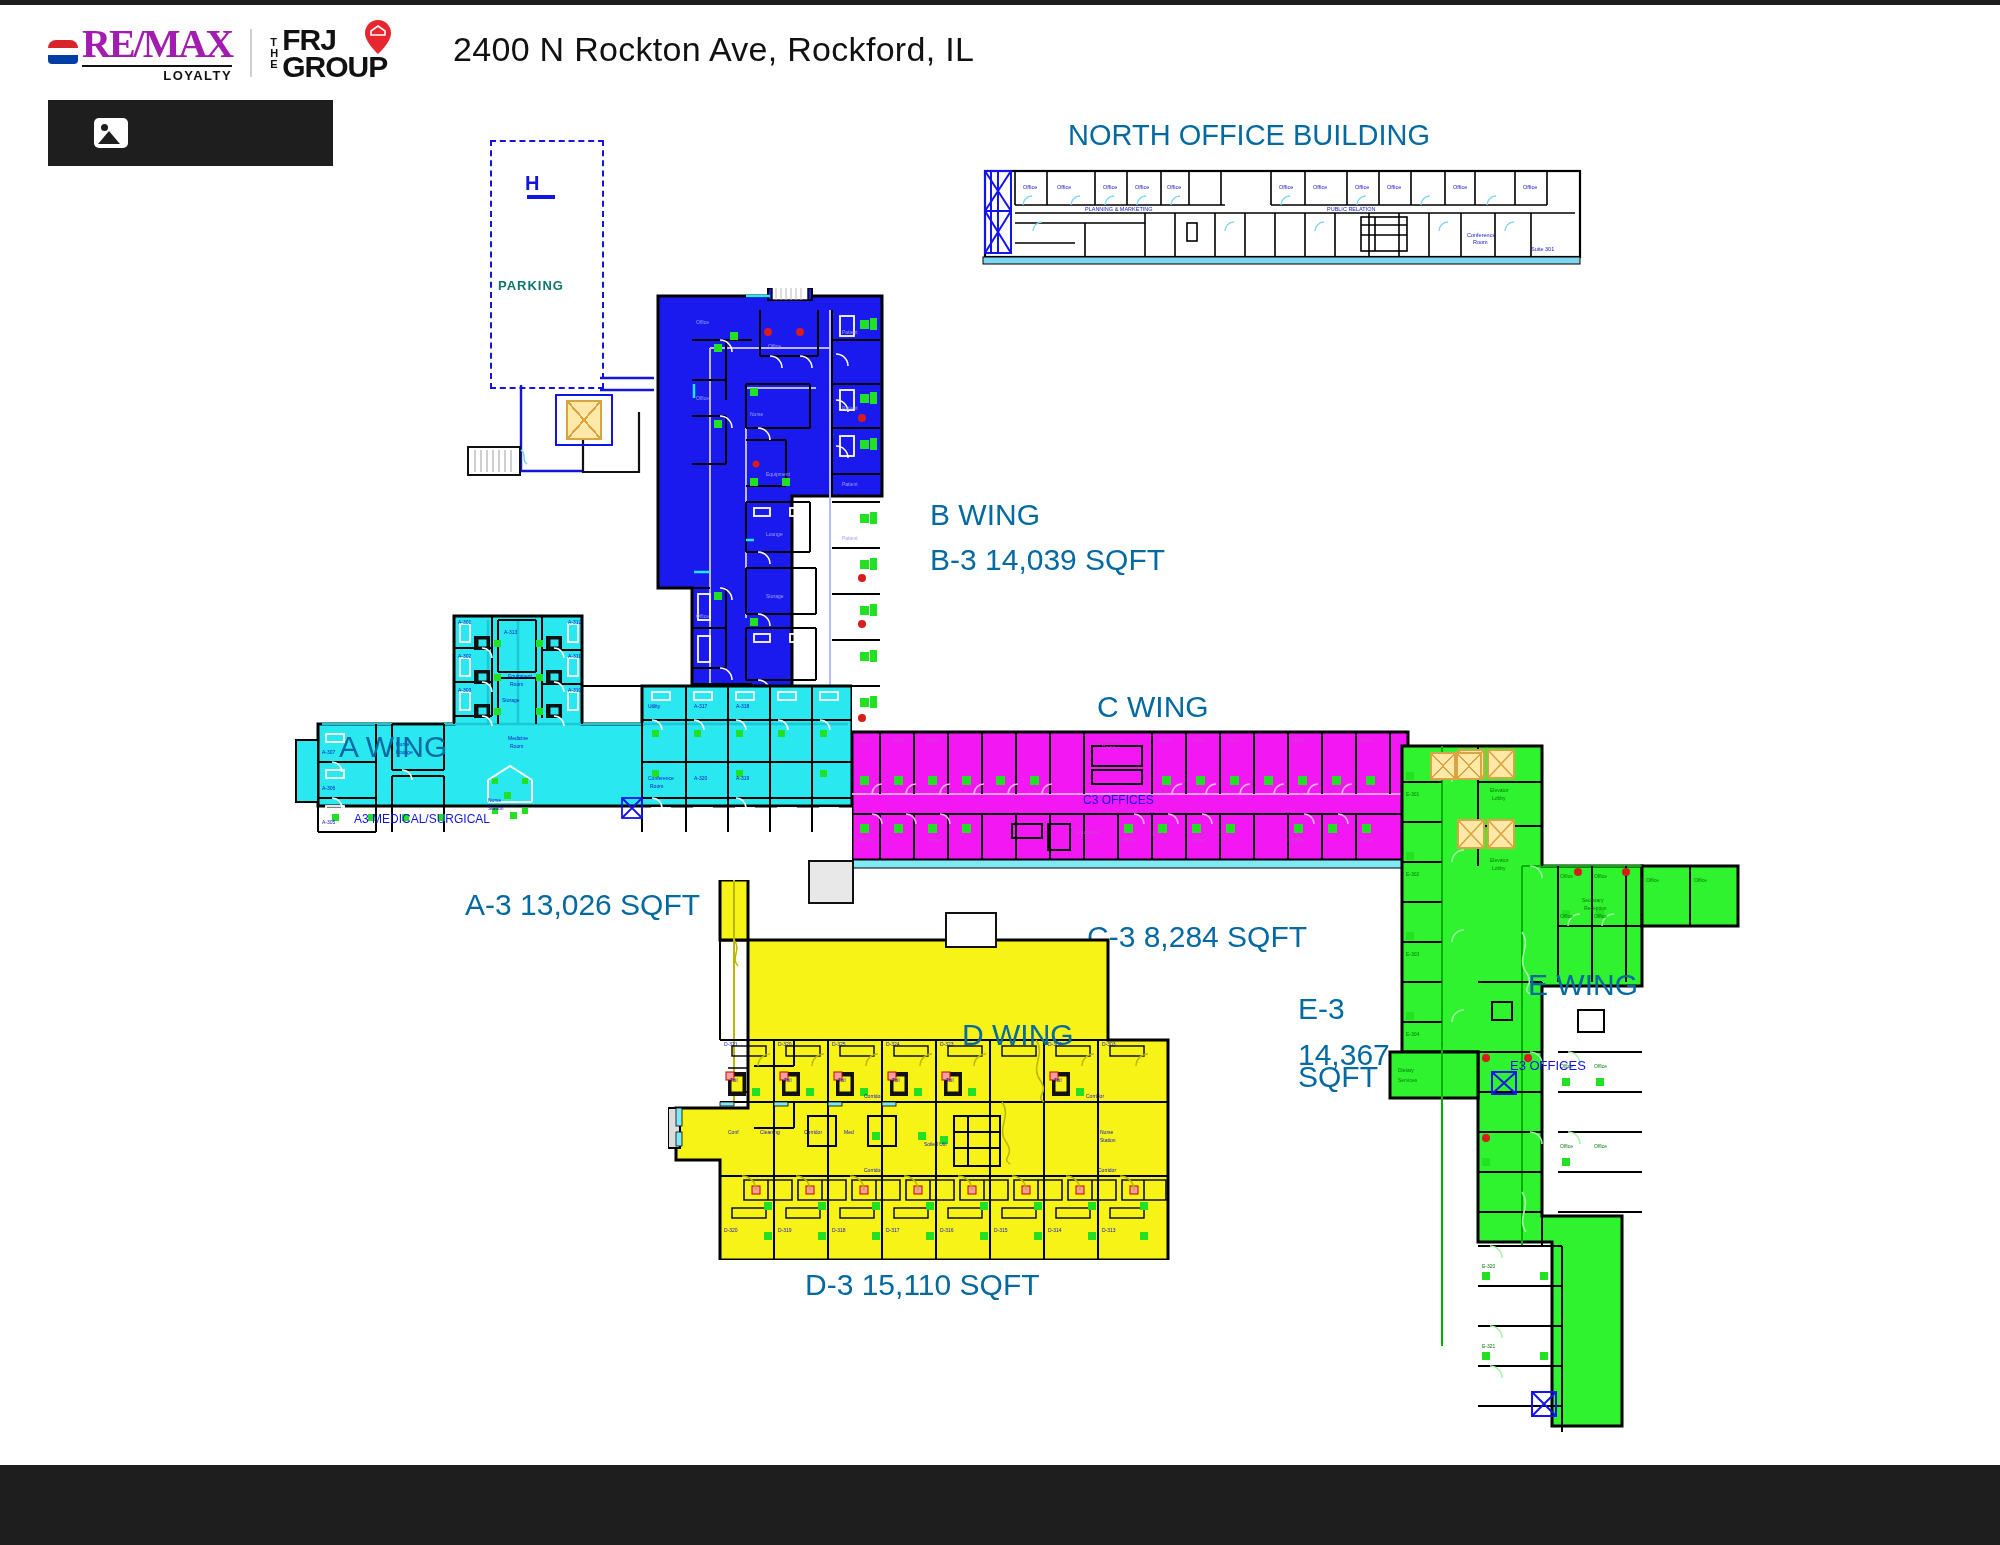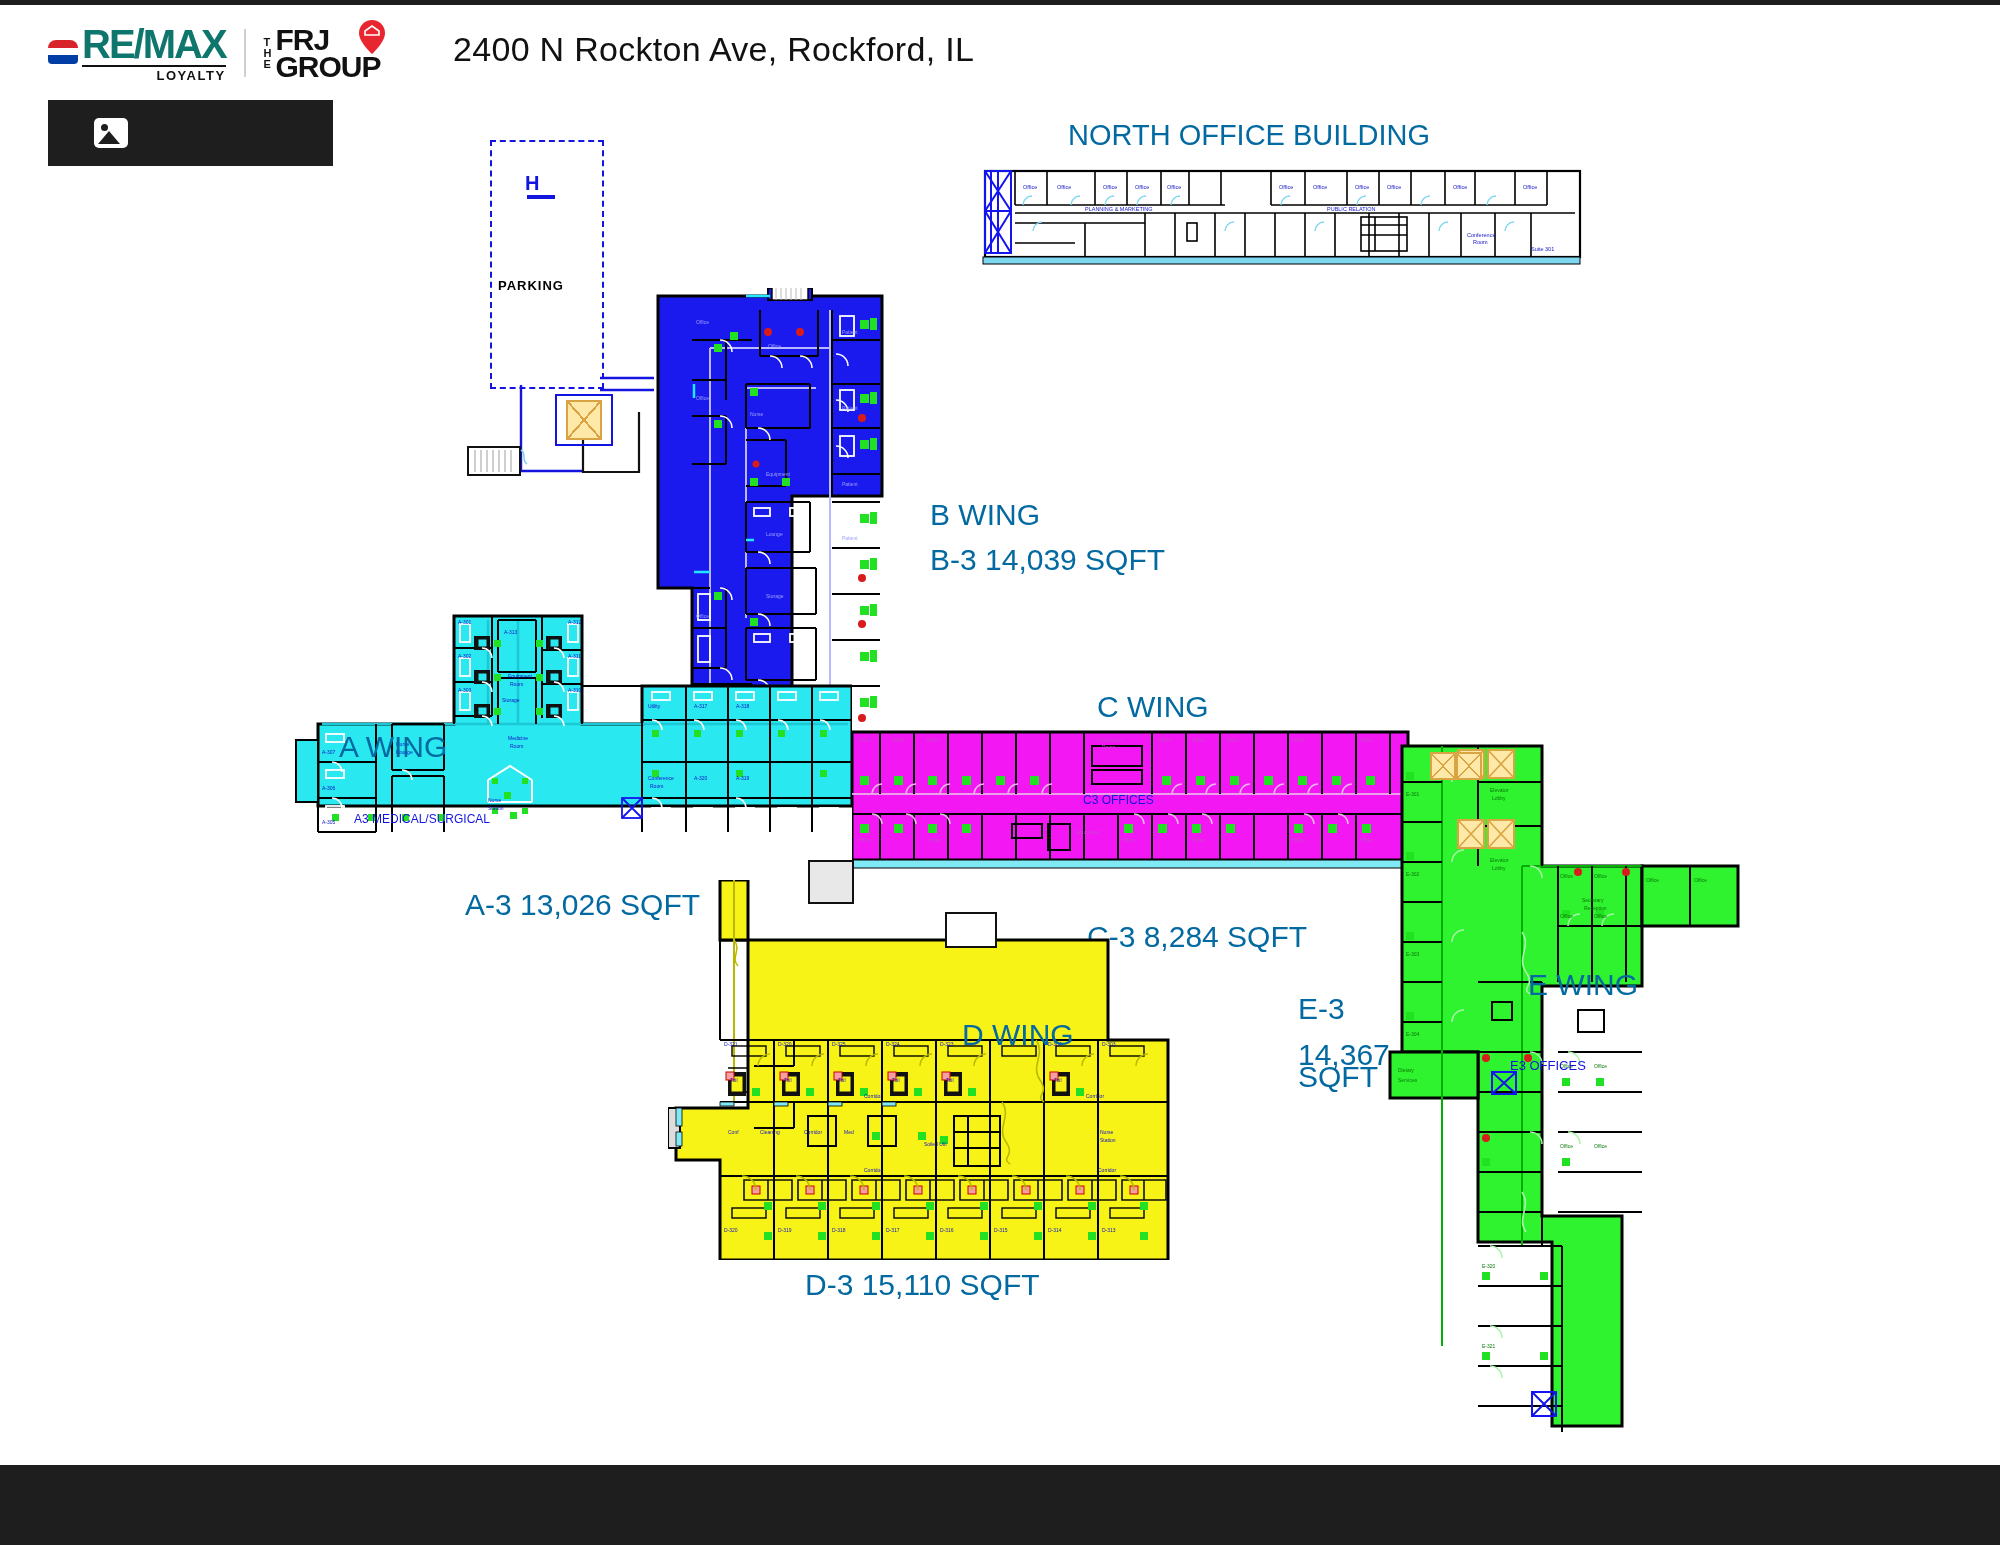--- a/index.html
+++ b/index.html
@@ -14,22 +14,22 @@
   #botbar{top:1465px;height:80px;}
 
   
   #brand{position:absolute;left:48px;top:24px;height:58px;display:flex;align-items:center;}
   #remax-balloon{width:30px;height:26px;position:relative;margin-right:4px;}
   #remax-balloon .b1,#remax-balloon .b2,#remax-balloon .b3{
     position:absolute;left:0;width:30px;height:8px;border-radius:14px 14px 0 0;}
   #remax-balloon .b1{top:0;background:#d8232a;}
   #remax-balloon .b2{top:8px;background:#ffffff;}
   #remax-balloon .b3{top:15px;background:#003da5;border-radius:0 0 4px 4px;height:9px;}
-  #remax-word{font-weight:bold;font-size:40px;letter-spacing:-2px;color:#0f766e;line-height:1;
-              font-family:Liberation Sans, sans-serif;}
+  #remax-word{font-weight:bold;font-size:40px;letter-spacing:-2px;color:#a21caf;line-height:1;
+              font-family:Liberation Serif, serif;}
   #remax-loyalty{font-size:13px;font-weight:bold;letter-spacing:1.5px;color:#111;
                  text-align:right;border-top:2px solid #111;margin-top:1px;padding-top:1px;}
   #brand-div{width:2px;height:48px;background:#cfcfcf;margin:0 18px;}
   #frj{display:flex;align-items:center;position:relative;}
   #frj-the{font-size:11px;font-weight:bold;letter-spacing:0;line-height:11px;
            color:#111;margin-right:4px;}
   #frj-words{font-weight:bold;font-size:30px;line-height:27px;letter-spacing:-1px;color:#111;}
   #frj-pin{width:26px;height:34px;position:absolute;right:-4px;top:-6px;}
 
   #floorbadge{position:absolute;left:48px;top:100px;width:285px;height:66px;
@@ -50,21 +50,21 @@
   .lbl{position:absolute;color:#0369a1;font-size:29px;line-height:34px;white-space:pre;}
   .lbl.big{font-size:30px;}
   .nlbl{position:absolute;color:#1414e0;font-size:12px;white-space:pre;}
 
   
   .wing{position:absolute;}
 
   
   #parking{position:absolute;left:490px;top:140px;width:110px;height:245px;
            border:2px dashed #1414e0;}
-  #parking .ptxt{position:absolute;left:6px;top:136px;color:#000000;font-size:13px;
+  #parking .ptxt{position:absolute;left:6px;top:136px;color:#0f766e;font-size:13px;
            font-weight:bold;letter-spacing:1px;}
   #parkH{position:absolute;left:525px;top:172px;color:#1414e0;font-size:20px;font-weight:bold;
          font-family:"Liberation Sans",sans-serif;}
   .pline{position:absolute;background:#1414e0;}
   .pbox{position:absolute;border:2px solid #1414e0;}
   .elevbox{position:absolute;background:#ffe9a8;border:2px solid #d9a441;}
   .elevbox:before,.elevbox:after{content:"";position:absolute;left:0;top:0;width:100%;height:100%;}
   .elevbox:before{background:linear-gradient(to top right,transparent 48%,#d9a441 48%,#d9a441 52%,transparent 52%);}
   .elevbox:after{background:linear-gradient(to bottom right,transparent 48%,#d9a441 48%,#d9a441 52%,transparent 52%);}
   .blkbox{position:absolute;border:2px solid #111;background:#fff;}

